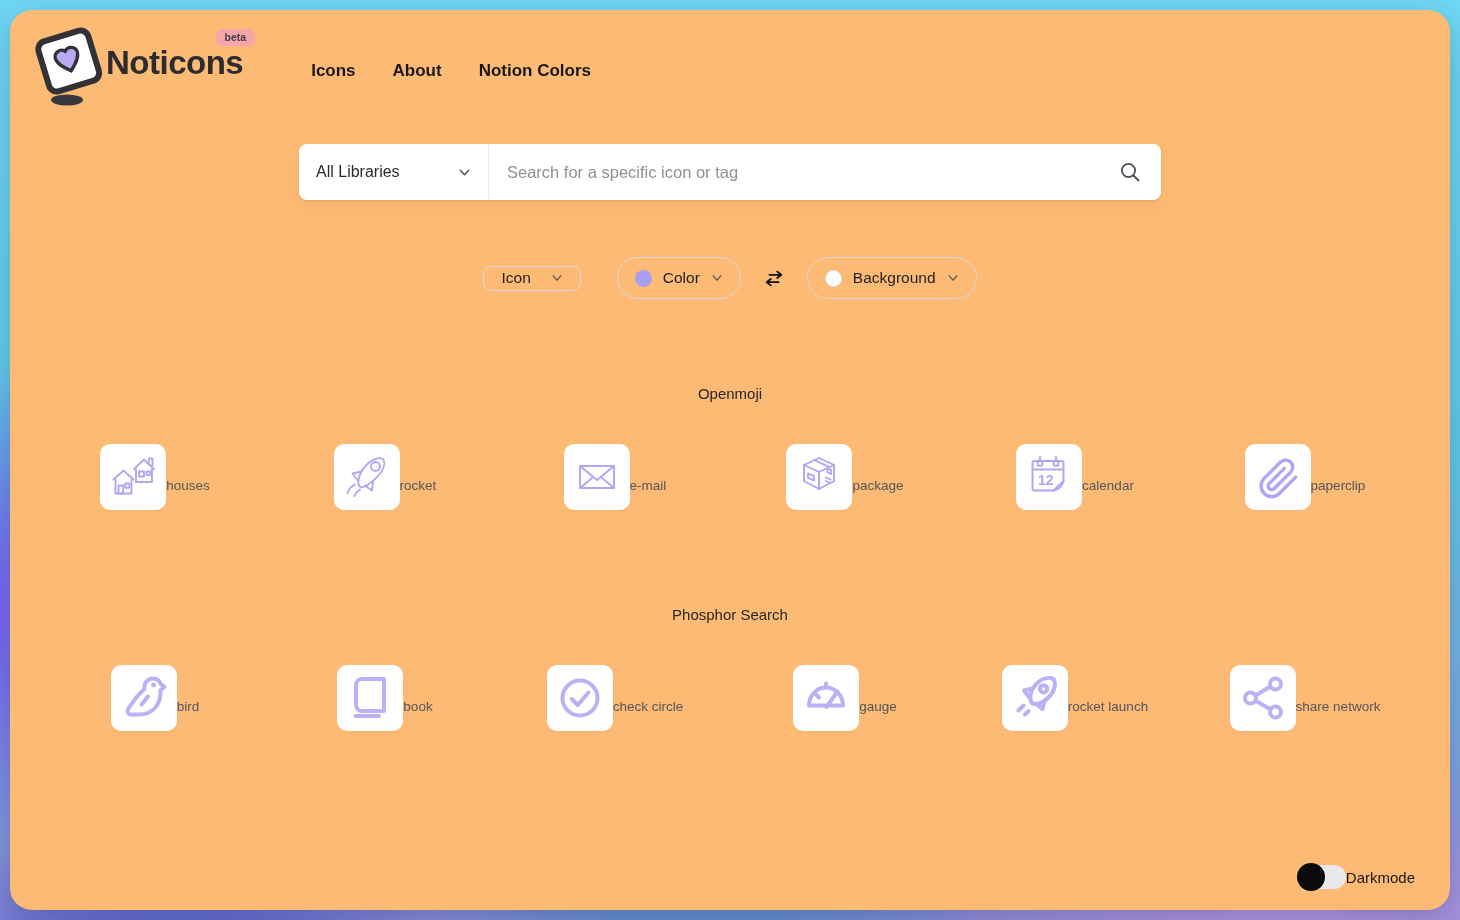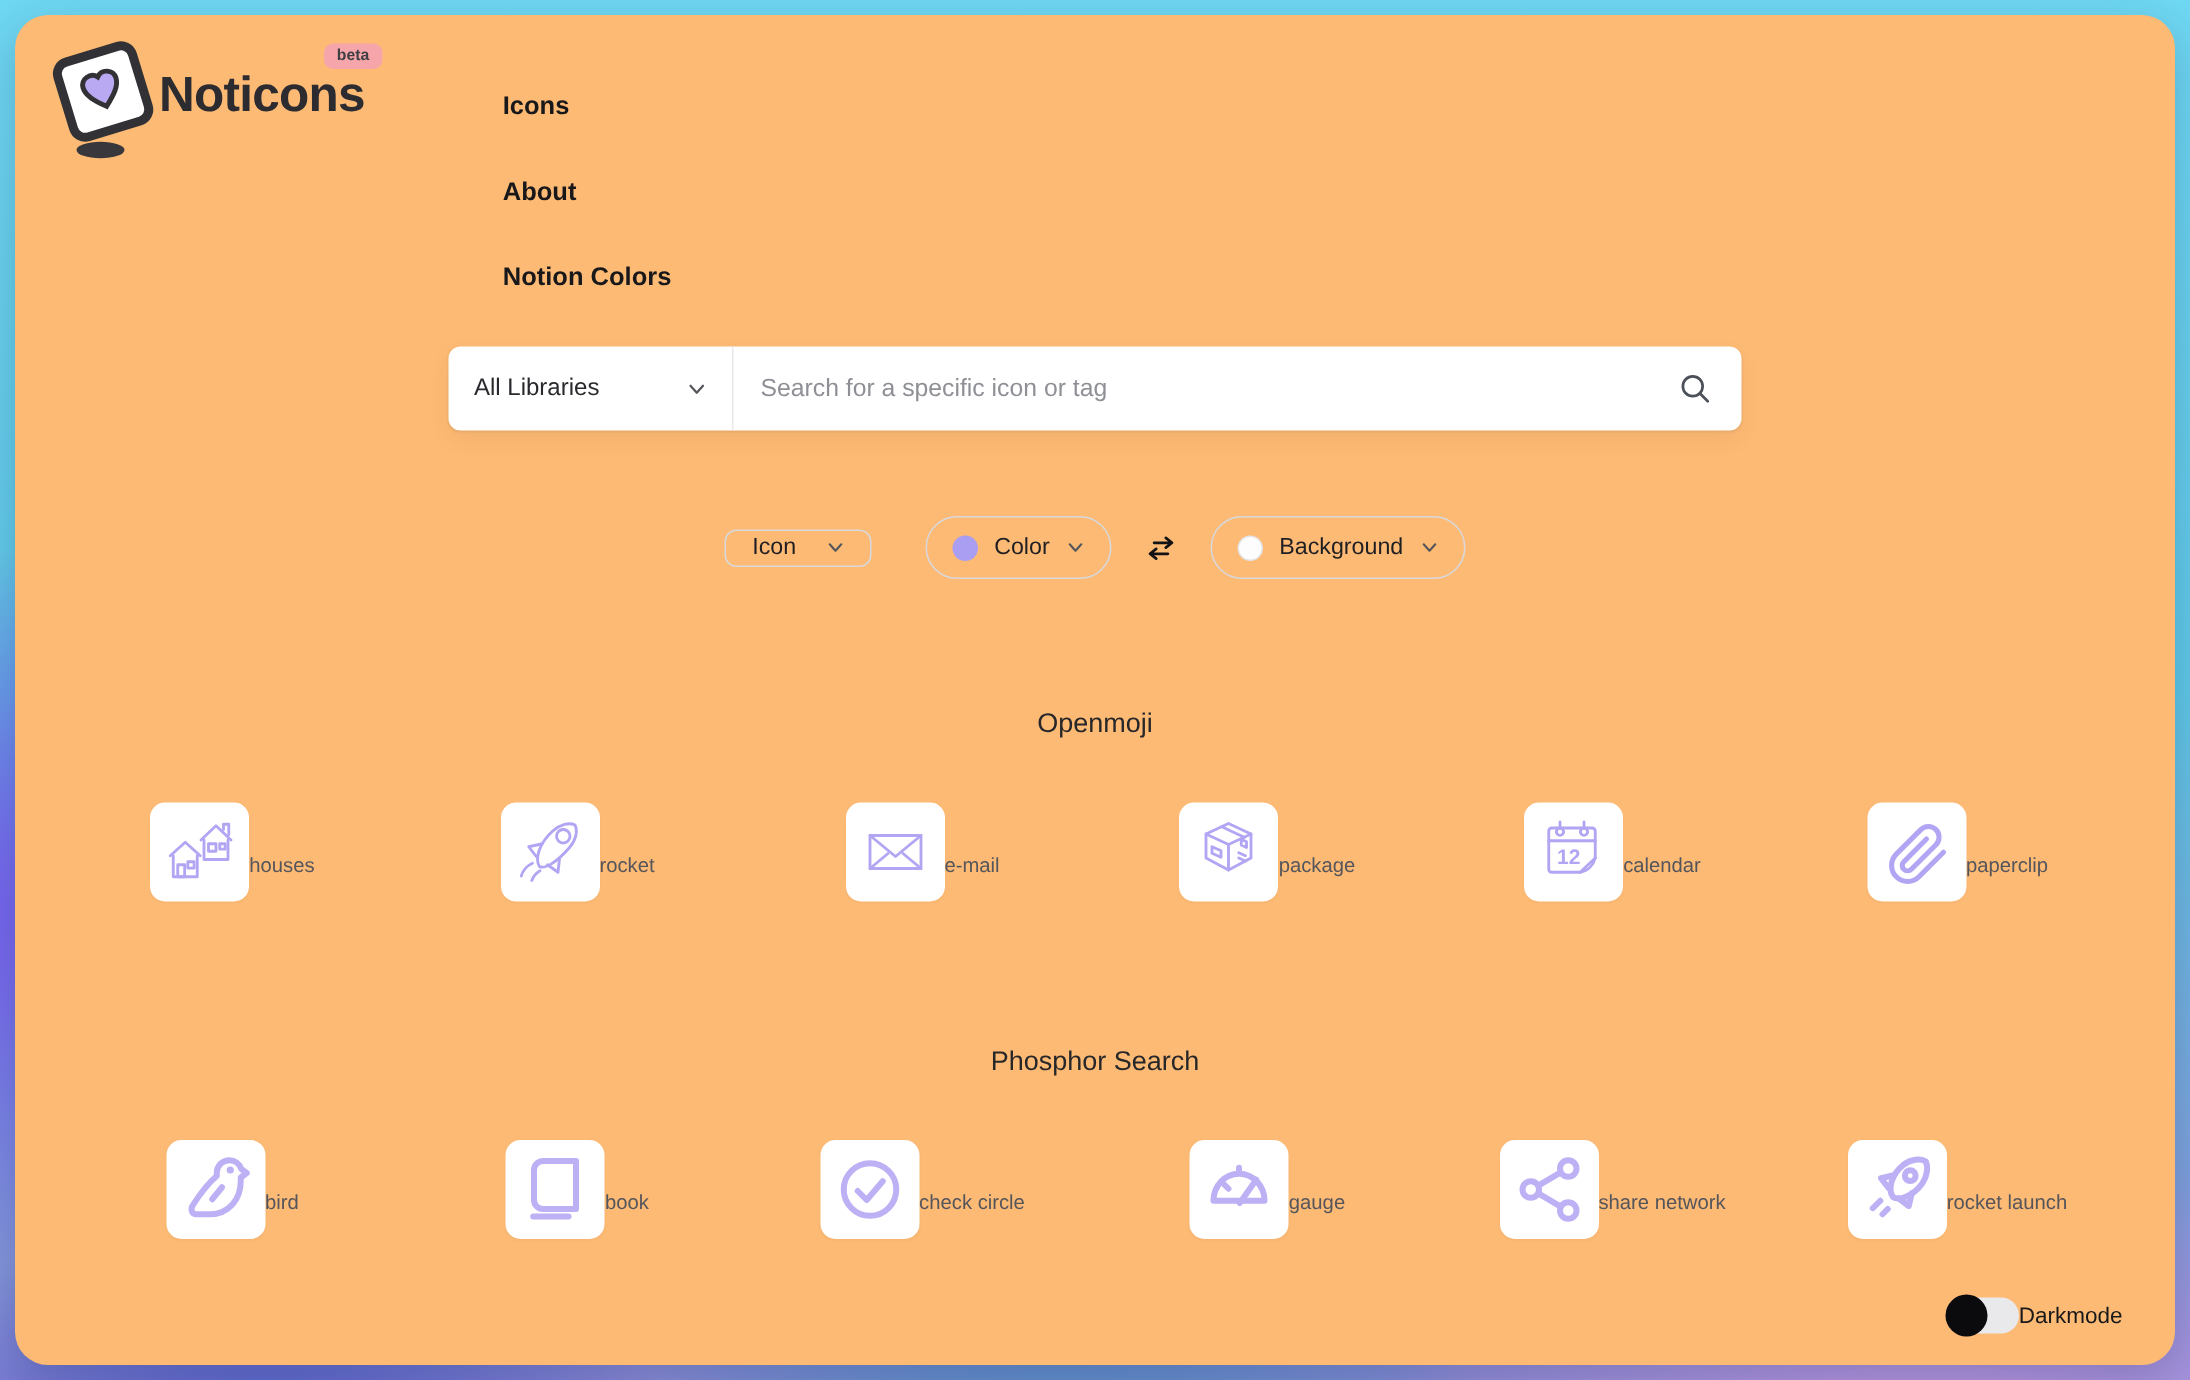--- a/index.html
+++ b/index.html
@@ -29,21 +29,21 @@
   .header { display:flex; align-items:flex-start; padding:16px 0 0 24px; }
   .brand { display:flex; align-items:center; position:relative; cursor:pointer; }
   .logo-svg { width:70px; height:82px; }
   .brand-text { font-size:33px; font-weight:800; letter-spacing:-0.5px; color:#2b2b30; margin-left:2px; margin-top:-8px; }
   .beta-badge {
     position:absolute; top:3px; right:-12px;
     background:#f6a6aa; color:#3f3f44;
     font-size:10.5px; font-weight:700;
     padding:3px 9px; border-radius:6px; line-height:1;
   }
-  .nav { display:flex; gap:37px; margin-left:92px; margin-top:35px;flex-direction:column; }
+  .nav { display:flex; gap:37px; margin-left:68px; margin-top:35px; }
   .nav-item { font-size:17px; font-weight:700; color:#18181b; cursor:pointer; white-space:nowrap; }
 
   
   .search-bar {
     width:862px; height:56px; margin:36px auto 0;
     background:#ffffff; border-radius:8px;
     box-shadow:0 1px 2px rgba(0,0,0,.07), 0 6px 16px rgba(0,0,0,.05);
     display:flex; align-items:center;
   }
   .lib-select {
@@ -72,21 +72,21 @@
     height:42px; display:flex; align-items:center; gap:11px;
     padding:0 17px; border:1px solid #d8d8dd; border-radius:999px;
     font-size:15.5px; color:#1f1f23; cursor:pointer; background:transparent;
   }
   .swatch { width:17px; height:17px; border-radius:50%; }
   .swatch.color { background:#a99ef2; }
   .swatch.bg { background:#fdfdfd; border:1px solid #e3e3e8; }
   .swap { cursor:pointer; display:flex; align-items:center; }
 
   
-  .section-title { text-align:center; font-size:18px; font-weight:500; color:#27272a; }
+  .section-title { text-align:center; font-size:15px; font-weight:500; color:#27272a; }
   .section-title.first { margin-top:86px; }
   .section-title.second { margin-top:96px; }
   .icon-grid {
     margin-top:42px; padding:0 30px;
     display:grid; grid-template-columns:repeat(6,1fr); justify-items:center;
   }
   .icon-cell { display:flex; align-items:center; cursor:pointer; }
   .tile {
     width:66px; height:66px; background:#ffffff; border-radius:10px;
     display:flex; align-items:center; justify-content:center;
@@ -307,43 +307,43 @@
           <path class="ph" d="M14 20.5 L17 23.5"></path>
           <path class="ph" d="M24 9.5 L24 13"></path>
         </svg>
       </div>
       <span class="icon-label">gauge</span>
     </div>
 
     <div class="icon-cell">
       <div class="tile">
         <svg viewBox="0 0 48 48">
-          <circle class="ph" cx="11.5" cy="24" r="5.5"></circle>
-          <circle class="ph" cx="36.5" cy="10" r="5.5"></circle>
-          <circle class="ph" cx="36.5" cy="38" r="5.5"></circle>
-          <path class="ph" d="M16.8 21.3 L31.2 12.8"></path>
-          <path class="ph" d="M16.8 26.7 L31.2 35.2"></path>
-        </svg>
-      </div>
-      <span class="icon-label">share network</span>
-    </div>
-
-    <div class="icon-cell">
-      <div class="tile">
-        <svg viewBox="0 0 48 48">
           <path class="ph" d="M21 29 C17.5 24 19.5 14.5 28 7.5 C33 3.8 39 3.2 42.8 5.2 C44.6 9.2 43.8 15.2 40.5 20 C33.8 29.2 24.5 31.5 21 29 Z"></path>
           <circle class="ph" cx="32.5" cy="14.8" r="3.6"></circle>
           <path class="ph" d="M21.5 14.5 L13 16.5 L18 23"></path>
           <path class="ph" d="M33.5 26.5 L31.5 35 L25 30"></path>
           <path class="ph" d="M12.5 31.5 L7.5 36.5"></path>
           <path class="ph" d="M17.5 37 L14 40.5"></path>
         </svg>
       </div>
       <span class="icon-label">rocket launch</span>
     </div>
+
+    <div class="icon-cell">
+      <div class="tile">
+        <svg viewBox="0 0 48 48">
+          <circle class="ph" cx="11.5" cy="24" r="5.5"></circle>
+          <circle class="ph" cx="36.5" cy="10" r="5.5"></circle>
+          <circle class="ph" cx="36.5" cy="38" r="5.5"></circle>
+          <path class="ph" d="M16.8 21.3 L31.2 12.8"></path>
+          <path class="ph" d="M16.8 26.7 L31.2 35.2"></path>
+        </svg>
+      </div>
+      <span class="icon-label">share network</span>
+    </div>
   </div>
 
   <div class="footer">
     <div class="toggle">
       <div class="knob"></div>
     </div>
     <span class="darkmode-label">Darkmode</span>
   </div>
 
 </div>

